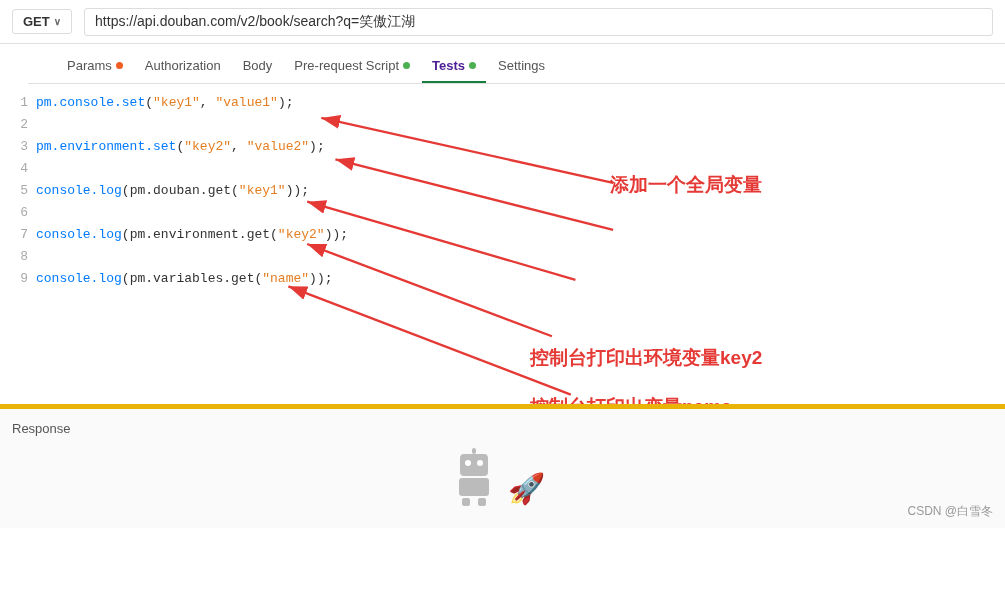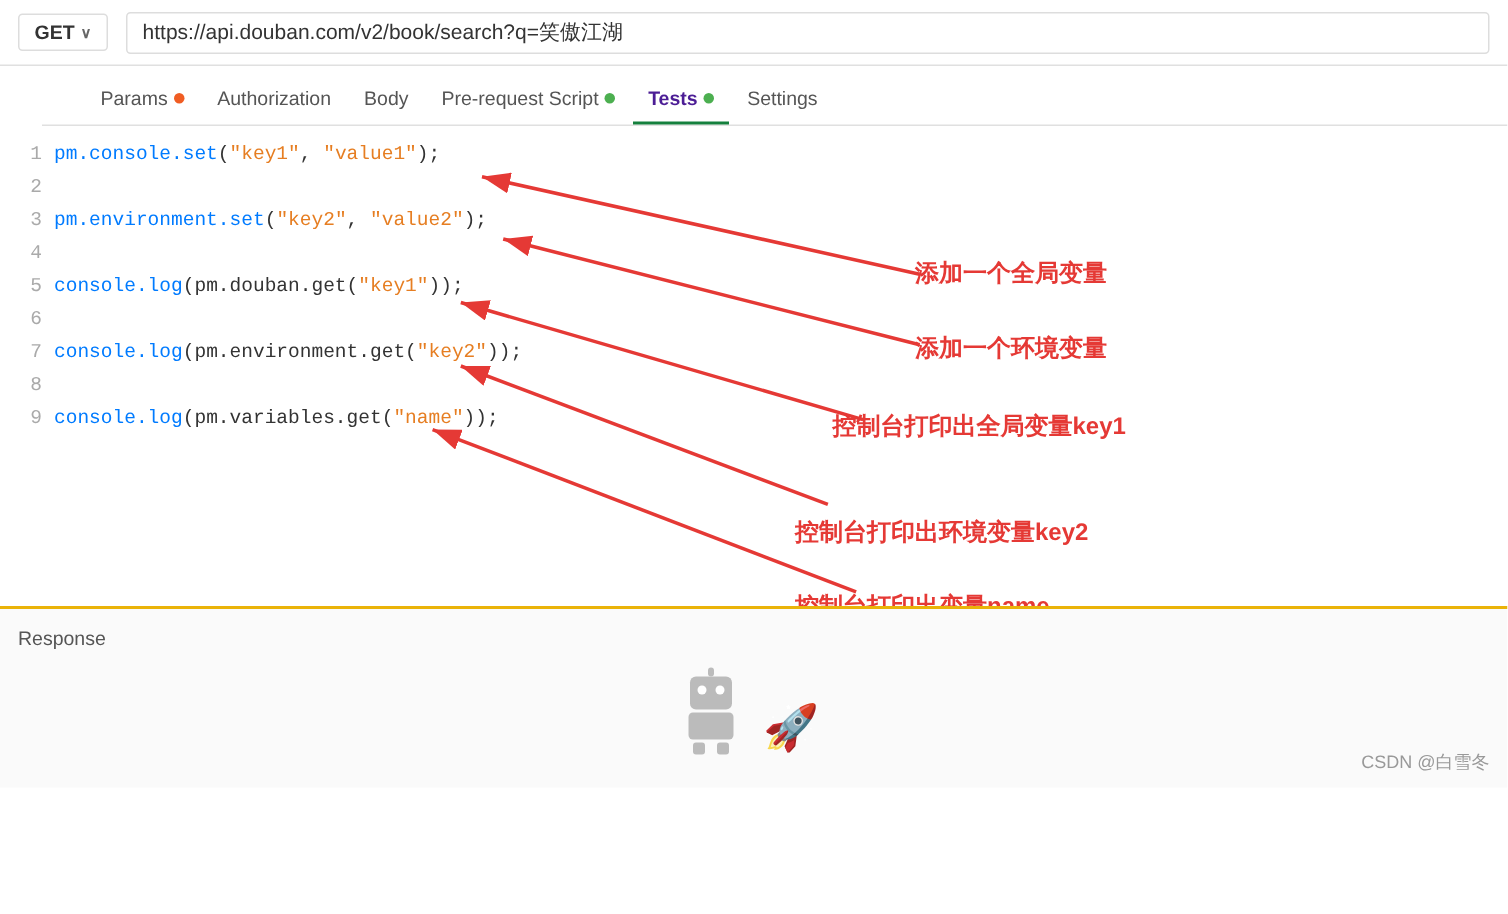--- a/index.html
+++ b/index.html
@@ -111,39 +111,39 @@
       color: #333;
     }
     .code-line {
       min-height: 22px;
       white-space: pre;
     }
     .code-blue { color: #007bff; }
     .code-string { color: #e67e22; }
     .code-normal { color: #333; }
     .annotation-text {
-      font-size: 16px;
+      font-size: 19px;
       font-weight: bold;
       color: #e53935;
       white-space: nowrap;
     }
 
     
     .arrows-svg {
       position: absolute;
       top: 0;
       left: 0;
       width: 100%;
       height: 100%;
       pointer-events: none;
     }
 
     
     .response-section {
-      border-top: 2px solid #eab308;
+      border-top: 5px solid #eab308;
       padding: 12px;
       background: #fafafa;
       min-height: 80px;
     }
     .response-label {
       font-size: 13px;
       color: #555;
       margin-bottom: 8px;
     }
     .response-icons {
@@ -303,26 +303,20 @@
       <line x1="580" y1="208" x2="295" y2="125" stroke="#e53935" stroke-width="2.5" marker-end="url(#arrowhead)"></line>
 
       <line x1="555" y1="268" x2="295" y2="170" stroke="#e53935" stroke-width="2.5" marker-end="url(#arrowhead)"></line>
 
       <line x1="575" y1="330" x2="275" y2="215" stroke="#e53935" stroke-width="2.5" marker-end="url(#arrowhead)"></line>
     </svg>
 
     <div style="position:absolute; top:88px; left:610px;">
       <span class="annotation-text">添加一个全局变量</span>
     </div>
-    <div style="position:absolute; top:138px; left:610px;">
-      <span class="annotation-text">添加一个环境变量</span>
-    </div>
-    <div style="position:absolute; top:190px; left:555px;">
-      <span class="annotation-text">控制台打印出全局变量key1</span>
-    </div>
     <div style="position:absolute; top:248px; left:530px;margin-top:13px;">
       <span class="annotation-text">控制台打印出环境变量key2</span>
     </div>
     <div style="position:absolute; top:310px; left:530px;">
       <span class="annotation-text">控制台打印出变量name</span>
     </div>
   </div>
 </div>
 
 <div class="response-section" style="position:relative;">

